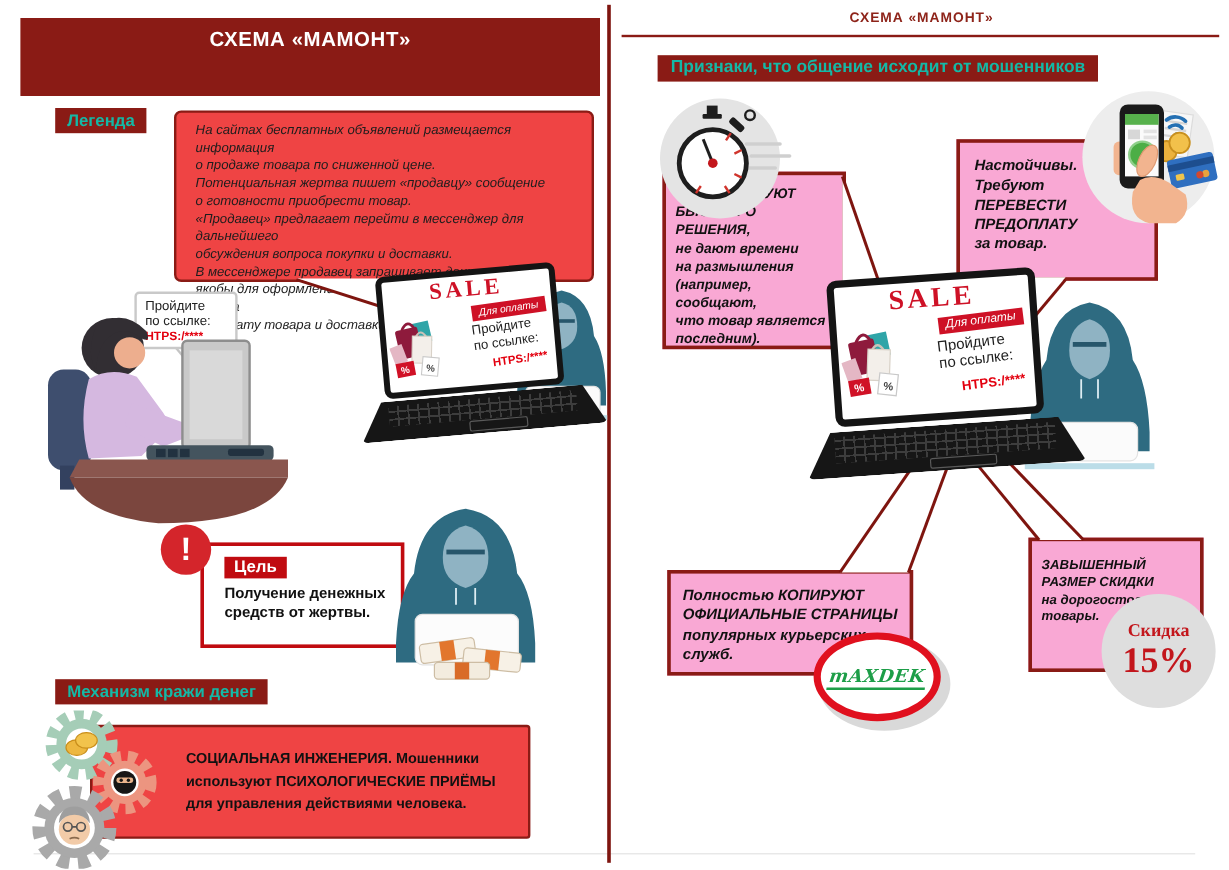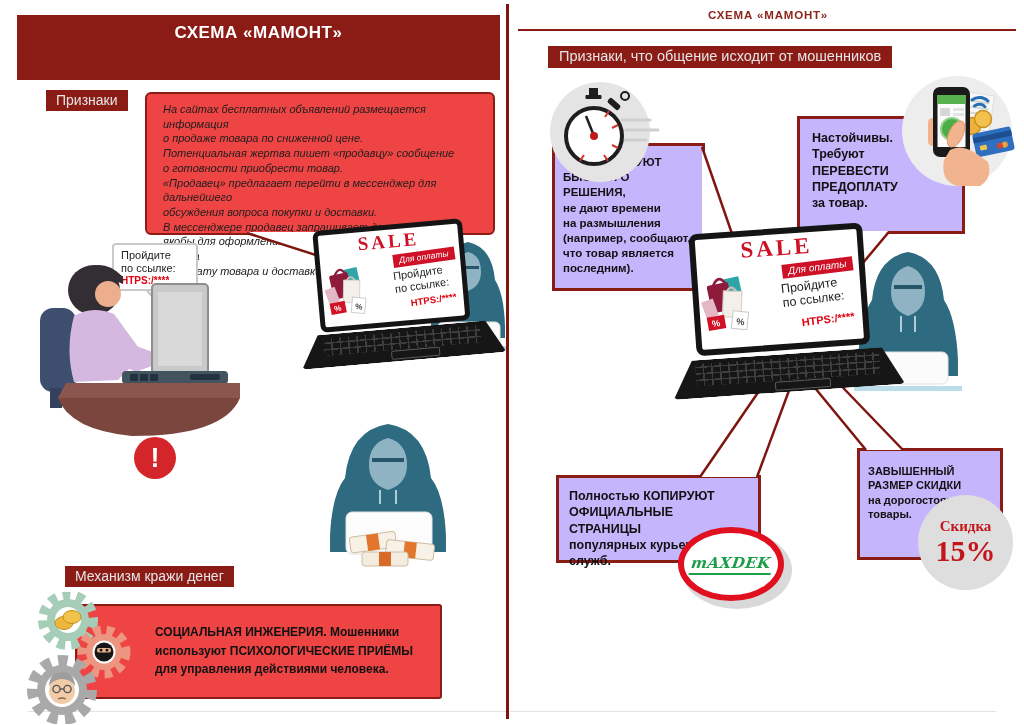--- a/index.html
+++ b/index.html
@@ -8,21 +8,21 @@
   #page {
     position:relative; width:1024px; height:725px; background:#ffffff;
     overflow:hidden;
   }
   .abs { position:absolute; }
   .pre { white-space:pre-line; }
 
   
   .maroon-box { background:#8A1B15; color:#fff; }
   .label-chip {
-    background:#8A1B15; color:#e5e5e5; font-weight:normal; font-size:14px;
+    background:#8A1B15; color:#14b8a6; font-weight:bold; font-size:14px;
     padding:2px 10px 3px; display:inline-block;
   }
   .outline-box { background:#ef4444; border:2.5px solid #8A1B15; }
 
   
   #header-box {
     left:17px; top:15px; width:483px; height:65px; text-align:center;
     padding-top:8px; z-index:2;
   }
   #header-box .title { font-size:17px; font-weight:bold; letter-spacing:.5px; }
@@ -89,41 +89,41 @@
     display:flex; align-items:center; justify-content:center; z-index:5;
   }
 
   #goal-box { left:167px; top:452px; width:170px; height:88px; border:3px solid #C00B10; z-index:2; }
   #goal-box .goal-label {
     display:inline-block; margin:9px 0 0 17px; background:#C00B10; color:#fff;
     font-weight:bold; font-size:14px; padding:0 8px 2px;
   }
   #goal-box .goal-text { margin:4px 0 0 17px; font-weight:bold; font-size:12.5px; line-height:1.3; color:#111; }
 
-  #mechanism-label { left:46px; top:566px; z-index:2;margin-left:19px; }
+  #mechanism-label { left:46px; top:566px; z-index:2; }
 
   #social-box { left:75px; top:604px; width:367px; height:95px; border-radius:3px; z-index:2; }
   #social-box .txt {
     padding:17px 8px 0 78px; font-weight:bold; font-size:12px; line-height:1.55; color:#111;
   }
 
   
   #col-divider { left:506px; top:4px; width:3px; height:715px; background:#7E150F; z-index:1; }
   #bottom-rule { left:28px; top:711px; width:968px; height:1px; background:#E3E3E3; }
 
   #r-header {
     left:512px; top:9px; width:512px; text-align:center; color:#8E241A;
     font-weight:bold; font-size:11.5px; letter-spacing:.8px; z-index:2;
   }
   #r-rule { left:518px; top:29px; width:498px; height:2px; background:#8A1B15; }
 
   #signs-banner { left:548px; top:46px; font-size:14.5px; padding:2px 11px 4px; z-index:2; }
 
   .callout {
-    background:#c4b5fd; border:3px solid #8A1B15; color:#111; font-weight:bold; z-index:2;
+    background:#f9a8d4; border:3px solid #8A1B15; color:#111; font-weight:bold; z-index:2;font-style:italic;
   }
   #box-urgency { left:552px; top:143px; width:153px; height:148px; padding:9px 8px; font-size:11.5px; line-height:1.32; }
   #box-prepay  { left:797px; top:116px; width:168px; height:118px; padding:11px 12px; font-size:12.5px; line-height:1.3; }
   #box-copy    { left:556px; top:475px; width:205px; height:88px;  padding:10px 10px; font-size:12.5px; line-height:1.3; }
   #box-discount{ left:857px; top:448px; width:146px; height:112px; padding:13px 8px;  font-size:11px; line-height:1.3; }
 
   #laptop-right { left:668px; top:228px; width:232px; height:170px; transform:rotate(-4deg); z-index:4; }
   #laptop-right .screen { left:26px; top:0; width:174px; height:122px; border-width:6px; border-radius:8px; }
   #laptop-right .sale { font-size:23px; }
   #laptop-right .pay-badge { right:6px; top:29px; font-size:10px; }
@@ -161,21 +161,21 @@
 </style>
 </head>
 <body>
 
 <div id="page">
 
   <div id="header-box" class="abs maroon-box">
     <div class="title">СХЕМА «МАМОНТ»</div>
   </div>
 
-  <div id="legend-label" class="abs label-chip">Признаки</div>
+  <div id="legend-label" class="abs label-chip">Легенда</div>
 
   <div id="legend-box" class="abs outline-box">
     <div class="txt pre">На сайтах бесплатных объявлений размещается информация
 о продаже товара по сниженной цене.
 Потенциальная жертва пишет «продавцу» сообщение
 о готовности приобрести товар.
 «Продавец» предлагает перейти в мессенджер для дальнейшего
 обсуждения вопроса покупки и доставки.
 В мессенджере продавец запрашивает данные жертвы,
 якобы для оформления доставки. Далее направляется ссылка
@@ -264,20 +264,25 @@
       <div class="link">HTPS:/****</div>
     </div>
     <div class="keyboard">
       <div class="keys"></div>
       <div class="trackpad"></div>
     </div>
   </div>
 
   <div id="exclamation-circle" class="abs">!</div>
 
+  <div id="goal-box" class="abs" style="background:#fff;">
+    <div class="goal-label">Цель</div>
+    <div class="goal-text pre">Получение денежных
+средств от жертвы.</div>
+  </div>
 
   <svg class="abs illus" style="left:318px;top:418px;" width="140" height="150" viewBox="0 0 140 150">
     <path d="M70,6 Q32,12 27,60 Q14,76 12,118 L12,134 L128,134 L128,118 Q126,76 113,60 Q108,12 70,6 Z" fill="#2E6B81"></path>
     <path d="M70,20 Q51,25 51,47 Q51,66 70,72 Q89,66 89,47 Q89,25 70,20 Z" fill="#8FB3C3"></path>
     <rect x="54" y="40" width="32" height="4" fill="#27566B"></rect>
     <path d="M62,72 L62,86 M78,72 L78,86" stroke="#DDEDF3" stroke-width="1.5"></path>
     <rect x="28" y="94" width="86" height="42" rx="6" fill="#FCFCFC" stroke="#E2E2E2"></rect>
     <g transform="rotate(-8 56 124)">
       <rect x="32" y="116" width="46" height="16" rx="3" fill="#F7F1E6" stroke="#CDBDA4"></rect>
       <rect x="49" y="116" width="12" height="16" fill="#E2762D"></rect>

